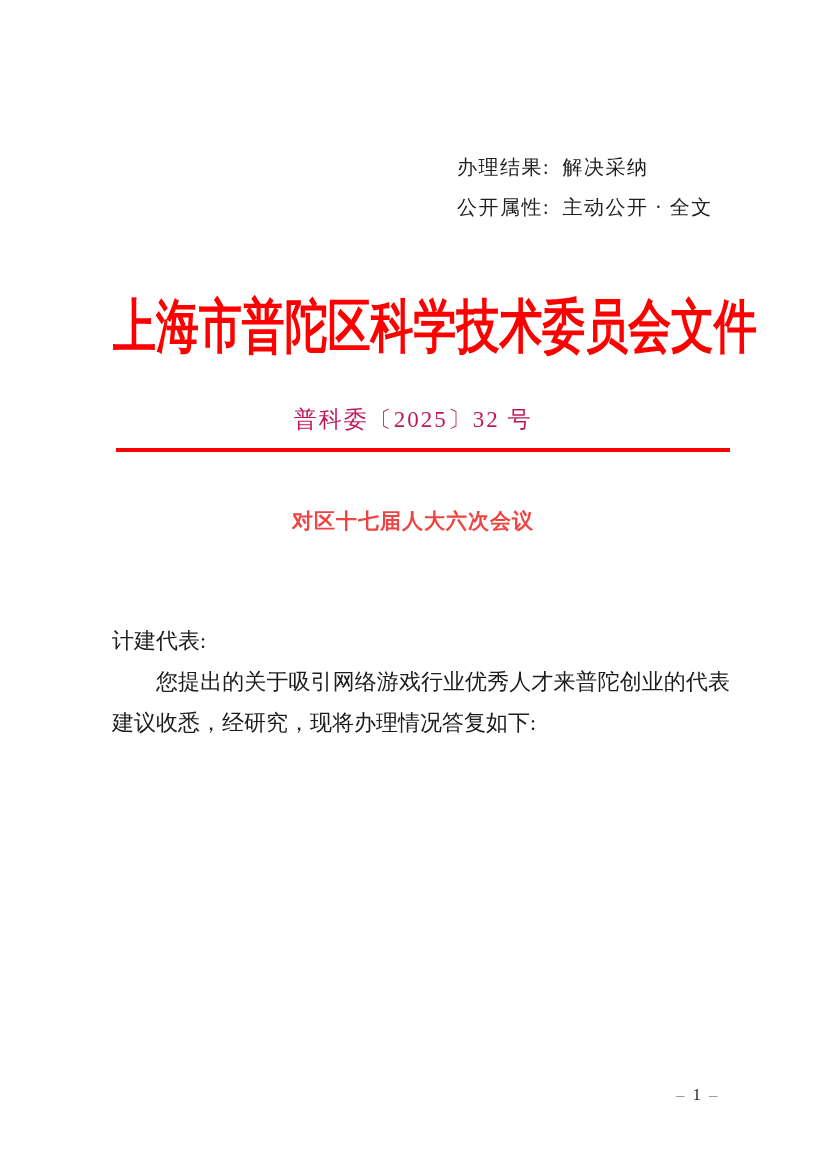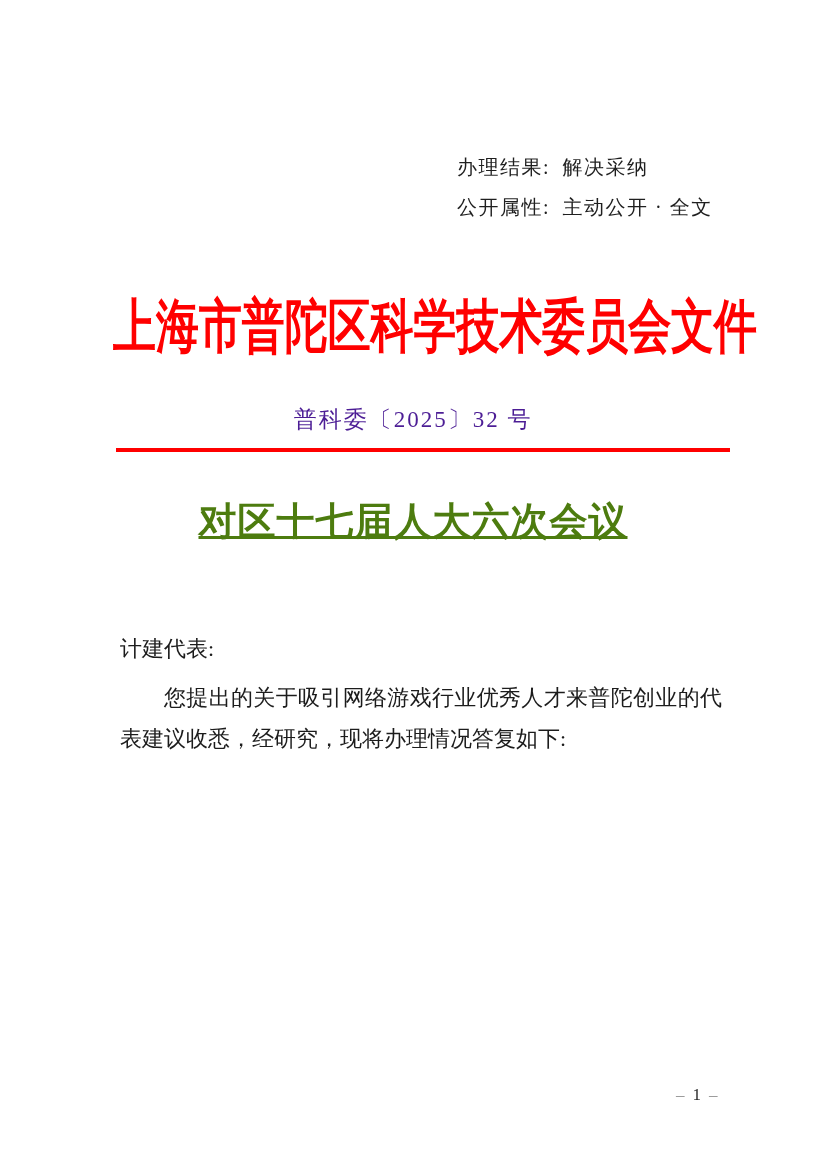--- a/index.html
+++ b/index.html
@@ -51,60 +51,59 @@
   }
 
   .doc-number {
     position: absolute;
     left: 0;
     top: 404px;
     width: 826px;
     text-align: center;
     font-size: 23px;
     letter-spacing: 2px;
-    color: #4c1d95;
+    color: #be185d;
     white-space: nowrap;
   }
 
   .red-rule {
     position: absolute;
     left: 116px;
     top: 448px;
     width: 614px;
     height: 4px;
     background: #ff0000;
   }
 
   .doc-title {
     position: absolute;
     left: 0;
     top: 502px;
     width: 826px;
     text-align: center;
-    font-size: 38px;
+    font-size: 21px;
     font-weight: bold;
     line-height: 38px;
-    color: #4d7c0f;
+    color: #ef4444;
     letter-spacing: 1px;
-    text-decoration: underline;
   }
 
   .body-text {
     position: absolute;
     left: 112px;
     top: 620px;
     width: 618px;
     font-size: 22px;
     line-height: 41px;
     text-align: justify;
     text-justify: inter-ideograph;
     color: #1c1c1c;
   }
   .body-text p {
-    margin: 8px;
+    margin: 0;
     text-indent: 2em;
   }
   .body-text p.salutation {
     text-indent: 0;
   }
 
   .page-footer {
     position: absolute;
     left: 676px;
     top: 1085px;

